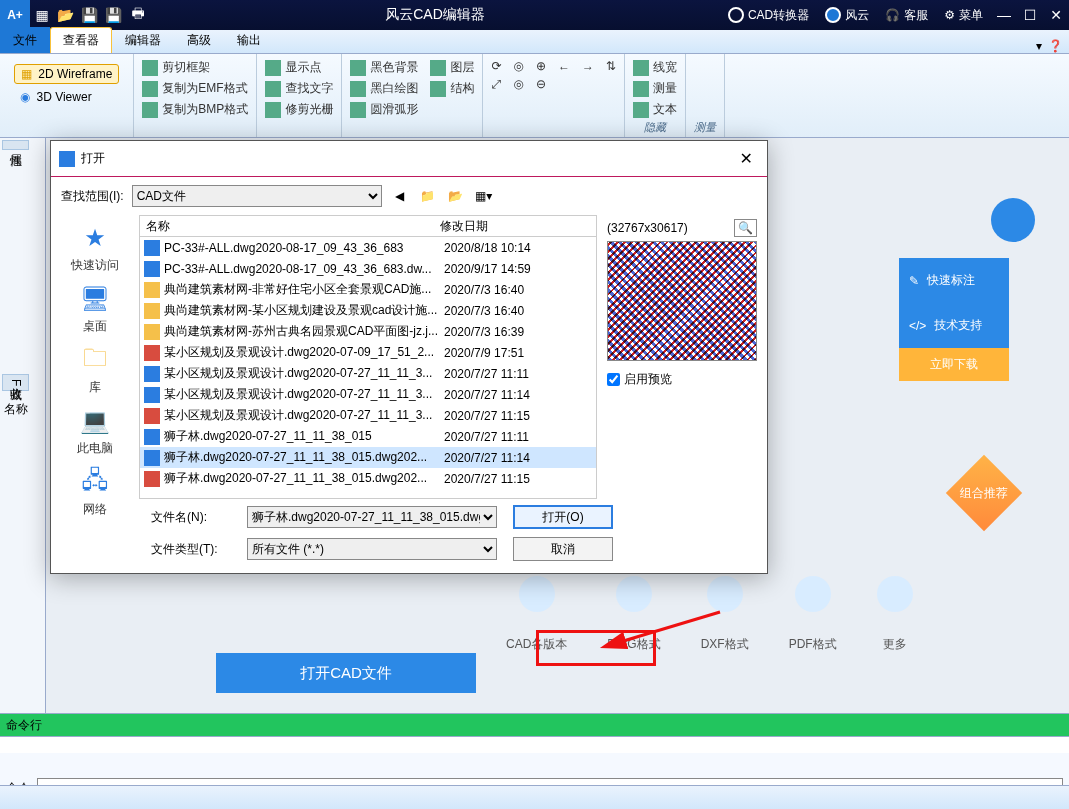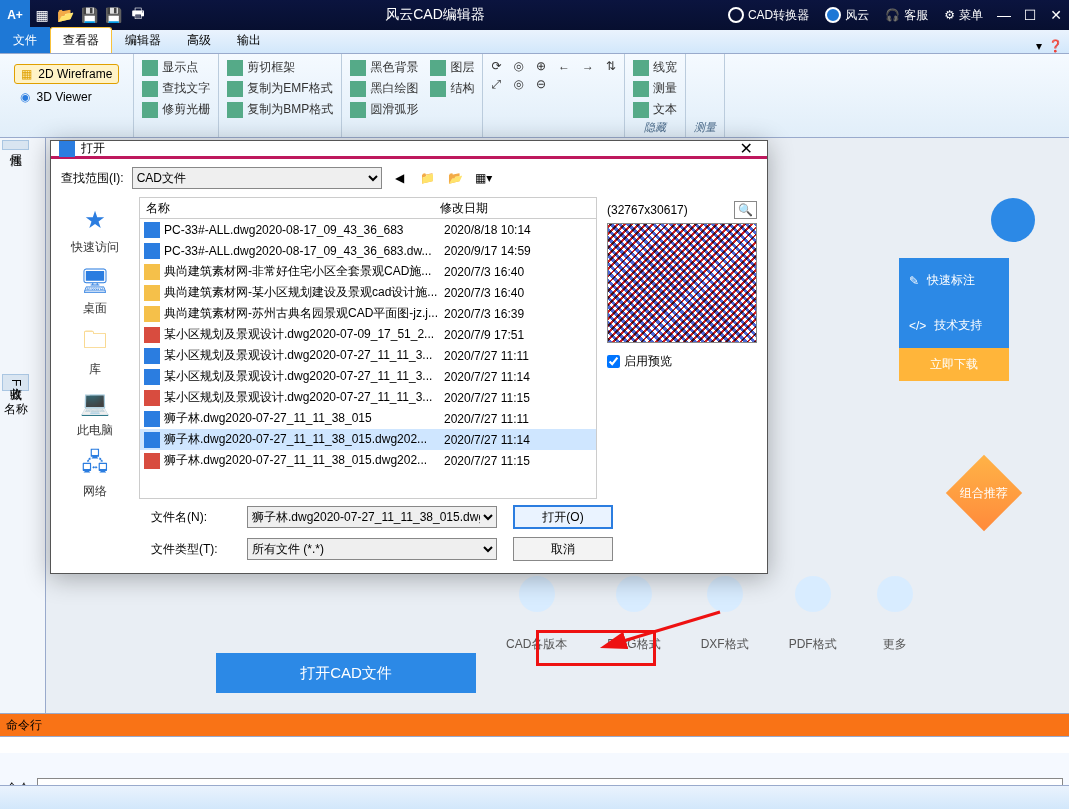--- a/index.html
+++ b/index.html
@@ -10,21 +10,21 @@
 .titlebar .logo { width: 30px; height: 30px; background: #1E78D6; display:flex; align-items:center; justify-content:center; font-weight:bold; color:#fff; }
 .titlebar .qtool { width: 24px; display:flex; justify-content:center; font-size:14px; }
 .titlebar .center { flex: 1; text-align: center; font-size: 14px; }
 .titlebar .rbtn { display:flex; align-items:center; padding:0 8px; height:30px; gap:4px; }
 .titlebar .circle { width:16px; height:16px; border-radius:50%; border:2px solid #fff; display:inline-block; }
 .titlebar .winbtn { width:26px; text-align:center; font-size:14px; }
 
 
 .menubar { height: 24px; background: linear-gradient(#eaf3fd,#d2e7fb); border-bottom:1px solid #9ac; display:flex; align-items:flex-end; }
 .menubar .tab { padding: 4px 12px; border:1px solid transparent; border-bottom:none; }
-.menubar .tab.file { background:#1E78D6; color:#ffffff; }
+.menubar .tab.file { background:#1E78D6; color:#000000; }
 .menubar .tab.active { background:#fff; border-color:#f8c23b; border-radius:3px 3px 0 0; }
 .menubar .right { margin-left:auto; display:flex; gap:6px; padding-right:6px; }
 
 
 .ribbon { height: 84px; background: linear-gradient(#f5faff,#e1eef9); border-bottom:1px solid #9ac; display:flex; }
 .ribbon .group { border-right:1px solid #bcd; padding: 4px 8px 2px 8px; display:flex; flex-direction:column; }
 .ribbon .grow { display:flex; gap:12px; flex:1; }
 .ribbon .gcol { display:flex; flex-direction:column; gap:2px; }
 .ribbon .item { display:flex; align-items:center; gap:4px; color:#333; white-space:nowrap; padding:1px 0; }
 .ribbon .ico { width:16px; height:16px; background:#5a8; display:inline-block; }
@@ -45,29 +45,29 @@
 .mainarea .fmtrow { position:absolute; left:460px; bottom:60px; display:flex; gap:40px; }
 .mainarea .fmt { display:flex; flex-direction:column; align-items:center; gap:24px; color:#555; font-size:13px; }
 .mainarea .fmt .fi { width:36px; height:36px; border-radius:50%; background:#d8ecff; }
 .mainarea .sidecard { position:absolute; right:60px; top:120px; width:110px; background:#2c89e6; color:#fff; }
 .mainarea .sidecard .row { padding:14px 10px; display:flex; align-items:center; gap:8px; }
 .mainarea .sidecard .dl { background:#ffb53a; color:#fff; text-align:center; padding:8px; }
 .mainarea .fab { position:absolute; right:34px; top:60px; width:44px; height:44px; border-radius:50%; background:#2c89e6; }
 .mainarea .ribbons { position:absolute; right:58px; top:328px; width:54px; height:54px; background:linear-gradient(135deg,#ffb347,#ff8a3b); transform:rotate(45deg); color:#fff; display:flex; align-items:center; justify-content:center; font-size:11px; }
 
 
-.cmdbar1 { position:absolute; left:0; right:0; bottom:72px; height:24px; background:#f97316; border-top:1px solid #9ac; border-bottom:1px solid #9ac; display:flex; align-items:center; padding:0 6px; }
+.cmdbar1 { position:absolute; left:0; right:0; bottom:72px; height:24px; background:#22c55e; border-top:1px solid #9ac; border-bottom:1px solid #9ac; display:flex; align-items:center; padding:0 6px; }
 .cmdarea { position:absolute; left:0; right:0; bottom:8px; height:48px; background:#f5f9ff; border-bottom:1px solid #9ac; display:flex; flex-direction:column; justify-content:flex-end; padding:2px 6px;text-decoration:underline; }
 .cmdarea .inp { display:flex; align-items:center; gap:4px; }
 .cmdarea input { flex:1; border:1px solid #888; height:20px; padding:0 4px; }
 .status { position:absolute; left:0; right:0; bottom:0; height:24px; background: linear-gradient(#eaf3fd,#d2e7fb); border-top:1px solid #9ac; display:flex; align-items:center; padding:0 8px; gap:8px; }
 
 
 .dialog { position:absolute; left:50px; top:140px; width:718px; height:434px; background:#fff; border:1px solid #555; box-shadow:0 4px 24px rgba(0,0,0,.3); display:flex; flex-direction:column; }
-.dialog .dtitle { height:18px; background:#fff; border-bottom:3px solid #be185d; display:flex; align-items:center; padding:0 8px; }
+.dialog .dtitle { height:36px; background:#fff; border-bottom:1px solid #be185d; display:flex; align-items:center; padding:0 8px; }
 .dialog .dtitle .x { margin-left:auto; font-size:16px; padding:0 6px; }
 .dialog .dtop { display:flex; align-items:center; gap:8px; padding:8px 10px; }
 .dialog .dtop select { width:250px; height:22px; border:1px solid #888; }
 .dialog .dtop .tico { width:20px; height:20px; display:flex; align-items:center; justify-content:center; }
 .dialog .dbody { flex:1; display:flex; min-height:0; }
 .dialog .dside { width:88px; display:flex; flex-direction:column; align-items:center; gap:10px; padding:8px 0; }
 .dialog .dside .sitem { display:flex; flex-direction:column; align-items:center; gap:4px; font-size:11px; color:#333; }
 .dialog .dside .sico { width:36px; height:30px; display:flex; align-items:center; justify-content:center; font-size:24px; }
 .dialog .dmain { flex:1; display:flex; flex-direction:column; min-height:0; }
 .dialog .flisthdr { height:22px; border:1px solid #ccc; background:#fff; display:flex; align-items:center; }
@@ -150,47 +150,47 @@
           <span style="color:#2b7de0">◉</span>
           <span>3D Viewer</span>
         </div>
     </div>
   </div>
   <div class="group">
       <div class="grow">
         <div class="gcol">
     <div class="item">
             <span class="ico"></span>
+            <span>剪切框架</span>
+          </div>
+    <div class="item">
+            <span class="ico"></span>
+            <span>复制为EMF格式</span>
+          </div>
+    <div class="item">
+            <span class="ico"></span>
+            <span>复制为BMP格式</span>
+          </div>
+  </div>
+      </div>
+    </div>
+  <div class="group">
+      <div class="grow">
+        <div class="gcol">
+    <div class="item">
+            <span class="ico"></span>
             <span>显示点</span>
           </div>
     <div class="item">
             <span class="ico"></span>
             <span>查找文字</span>
           </div>
     <div class="item">
             <span class="ico"></span>
             <span>修剪光栅</span>
-          </div>
-  </div>
-      </div>
-    </div>
-  <div class="group">
-      <div class="grow">
-        <div class="gcol">
-    <div class="item">
-            <span class="ico"></span>
-            <span>剪切框架</span>
-          </div>
-    <div class="item">
-            <span class="ico"></span>
-            <span>复制为EMF格式</span>
-          </div>
-    <div class="item">
-            <span class="ico"></span>
-            <span>复制为BMP格式</span>
           </div>
   </div>
       </div>
     </div>
   <div class="group">
       <div class="grow">
     <div class="gcol">
       <div class="item">
             <span class="ico"></span>
             <span>黑色背景</span>

